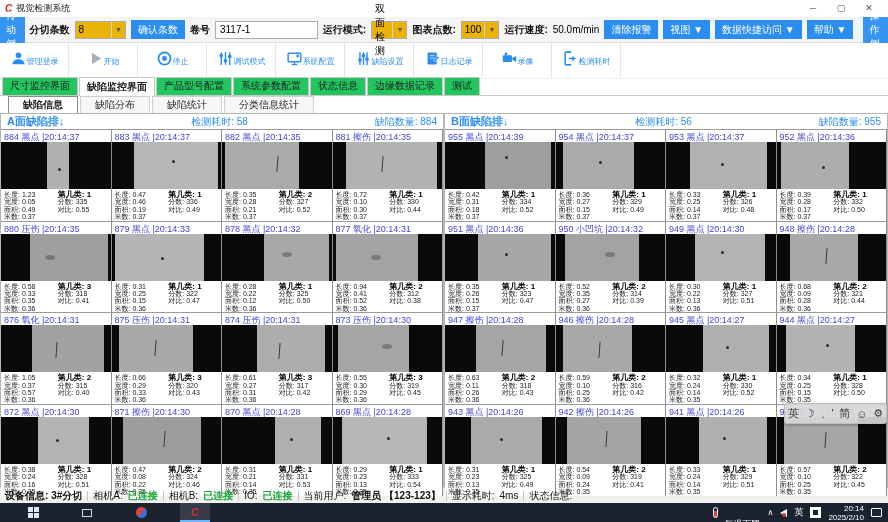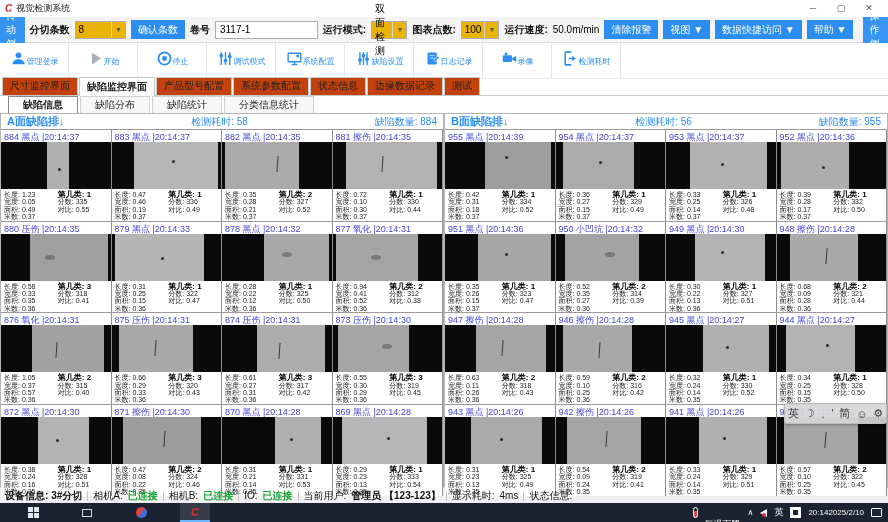--- a/index.html
+++ b/index.html
@@ -24,21 +24,21 @@
   .spacer{flex:1}
 
   
   .toolbar2{height:36px;background:#fff;display:flex;align-items:stretch;border-bottom:1px solid #eee;}
   .tool-btn{width:69px;display:flex;flex-direction:row;align-items:center;justify-content:center;border-right:1px solid #e6e6e6;}
   .tool-btn svg{width:17px;height:17px;}
   .tlabel{font-size:8px;color:#2b8df0;margin-top:1px;white-space:nowrap;}
 
   
   .tabrow{height:17px;display:flex;align-items:flex-end;background:#fff;padding-left:2px;border-bottom:1px solid #c8c8c8;}
-  .tab{font-size:10px;padding:1px 7px 2px;border:1px solid #c8c8c8;border-bottom:none;background:#c2410c;margin-right:1px;color:#222;white-space:nowrap;}
+  .tab{font-size:10px;padding:1px 7px 2px;border:1px solid #c8c8c8;border-bottom:none;background:#22c55e;margin-right:1px;color:#222;white-space:nowrap;}
   .tab.active{background:#fff;font-weight:bold;position:relative;top:1px;padding-top:2px;}
   .subtabrow{height:17px;display:flex;align-items:center;background:#fff;padding-left:8px;gap:2px;}
   .subtab{font-size:10px;padding:1px 14px;border:1px solid #d0d0d0;background:#f7f7f7;color:#222;white-space:nowrap;}
   .subtab.active{background:#fff;font-weight:bold;border-color:#8a8a8a;}
 
   
   .content{height:374px;display:flex;}
   .panel{flex:1;border:1px solid #b5b5b5;display:flex;flex-direction:column;min-width:0;}
   .panel-header{height:16px;display:flex;align-items:center;font-size:10px;color:#2b8df0;padding:0 6px;}
   .panel-title{font-weight:bold;font-size:11px;}
@@ -73,21 +73,21 @@
   .red-c{color:#e03030;font-weight:bold;font-style:italic;font-size:11px;}
   .tb-right{margin-left:auto;display:flex;align-items:center;gap:7px;padding-right:6px;}
   .thermo{width:5px;height:11px;border:1px solid #fff;border-radius:3px;background:linear-gradient(#1b2230 35%,#e04545 35%);}
   .weather-text{font-size:9px;color:#fff;margin-top:23px;}
   .chev{color:#fff;font-size:8px;}
   .speaker{position:relative;width:0;height:0;border-top:4px solid transparent;border-bottom:4px solid transparent;border-right:7px solid #fff;}
   .speaker i{position:absolute;left:2px;top:0px;width:4px;height:4px;border-radius:50%;background:#e03030;}
   .lang-en{color:#fff;font-size:9px;}
   .ime-box{width:11px;height:11px;background:#fff;display:flex;align-items:center;justify-content:center;}
   .ime-box i{width:5px;height:5px;background:#1b2230;display:block;}
-  .clock{display:flex;flex-direction:row;align-items:flex-end;font-size:8px;line-height:9px;color:#fff;}
+  .clock{display:flex;flex-direction:column;align-items:flex-end;font-size:8px;line-height:9px;color:#fff;}
   .tray-dev{width:11px;height:9px;border:1px solid #fff;border-radius:1px;}
 
   
   .ime-bar{position:absolute;top:403px;right:1px;width:103px;height:21px;background:rgba(215,215,215,.92);border:1px solid #bdbdbd;border-radius:3px;display:flex;align-items:center;justify-content:space-around;font-size:11px;color:#333;box-shadow:0 1px 3px rgba(0,0,0,.3);z-index:5;}
 </style>
 </head>
 <body>
 
 <div class="titlebar">
   <span class="app-logo">C</span>

